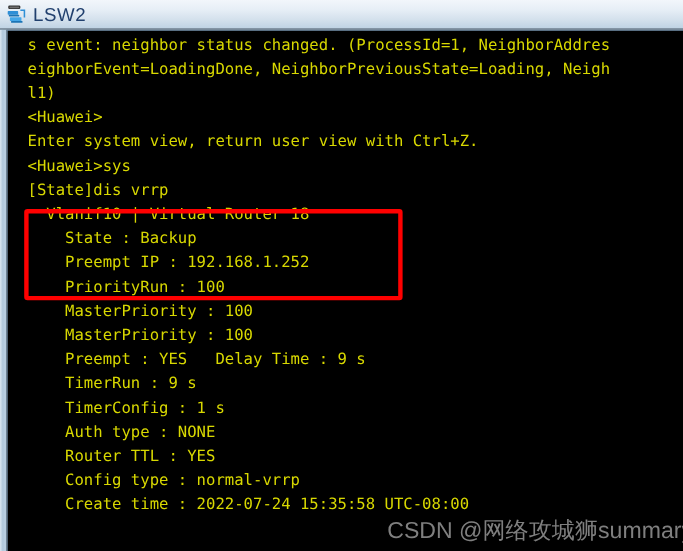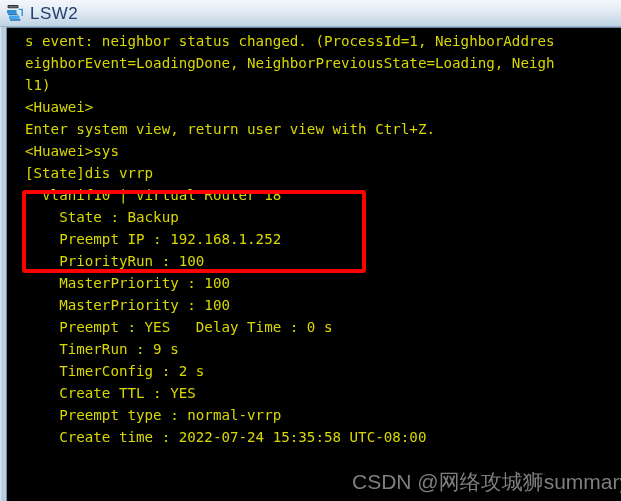--- a/index.html
+++ b/index.html
@@ -120,25 +120,26 @@
           <div class="line">&lt;Huawei&gt;</div>
           <div class="line">Enter system view, return user view with Ctrl+Z.</div>
           <div class="line">&lt;Huawei&gt;sys</div>
           <div class="line">[State]dis vrrp</div>
           <div class="line">  Vlanif10 | Virtual Router 18</div>
           <div class="line">    State : Backup</div>
           <div class="line">    Preempt IP : 192.168.1.252</div>
           <div class="line">    PriorityRun : 100</div>
           <div class="line">    MasterPriority : 100</div>
           <div class="line">    MasterPriority : 100</div>
-          <div class="line">    Preempt : YES   Delay Time : 0 s</div>
+          <div class="line">    Preempt : YES   Delay Time : 9 s</div>
           <div class="line">    TimerRun : 9 s</div>
-          <div class="line">    TimerConfig : 2 s</div>
-          <div class="line">    Create TTL : YES</div>
-          <div class="line">    Preempt type : normal-vrrp</div>
+          <div class="line">    TimerConfig : 1 s</div>
+          <div class="line">    Auth type : NONE</div>
+          <div class="line">    Router TTL : YES</div>
+          <div class="line">    Config type : normal-vrrp</div>
           <div class="line">    Create time : 2022-07-24 15:35:58 UTC-08:00</div>
         </div>
     </div>
   </div>
 
   <div class="redbox"></div>
 
   <div class="watermark">CSDN @网络攻城狮summary</div>
 
 </div>

